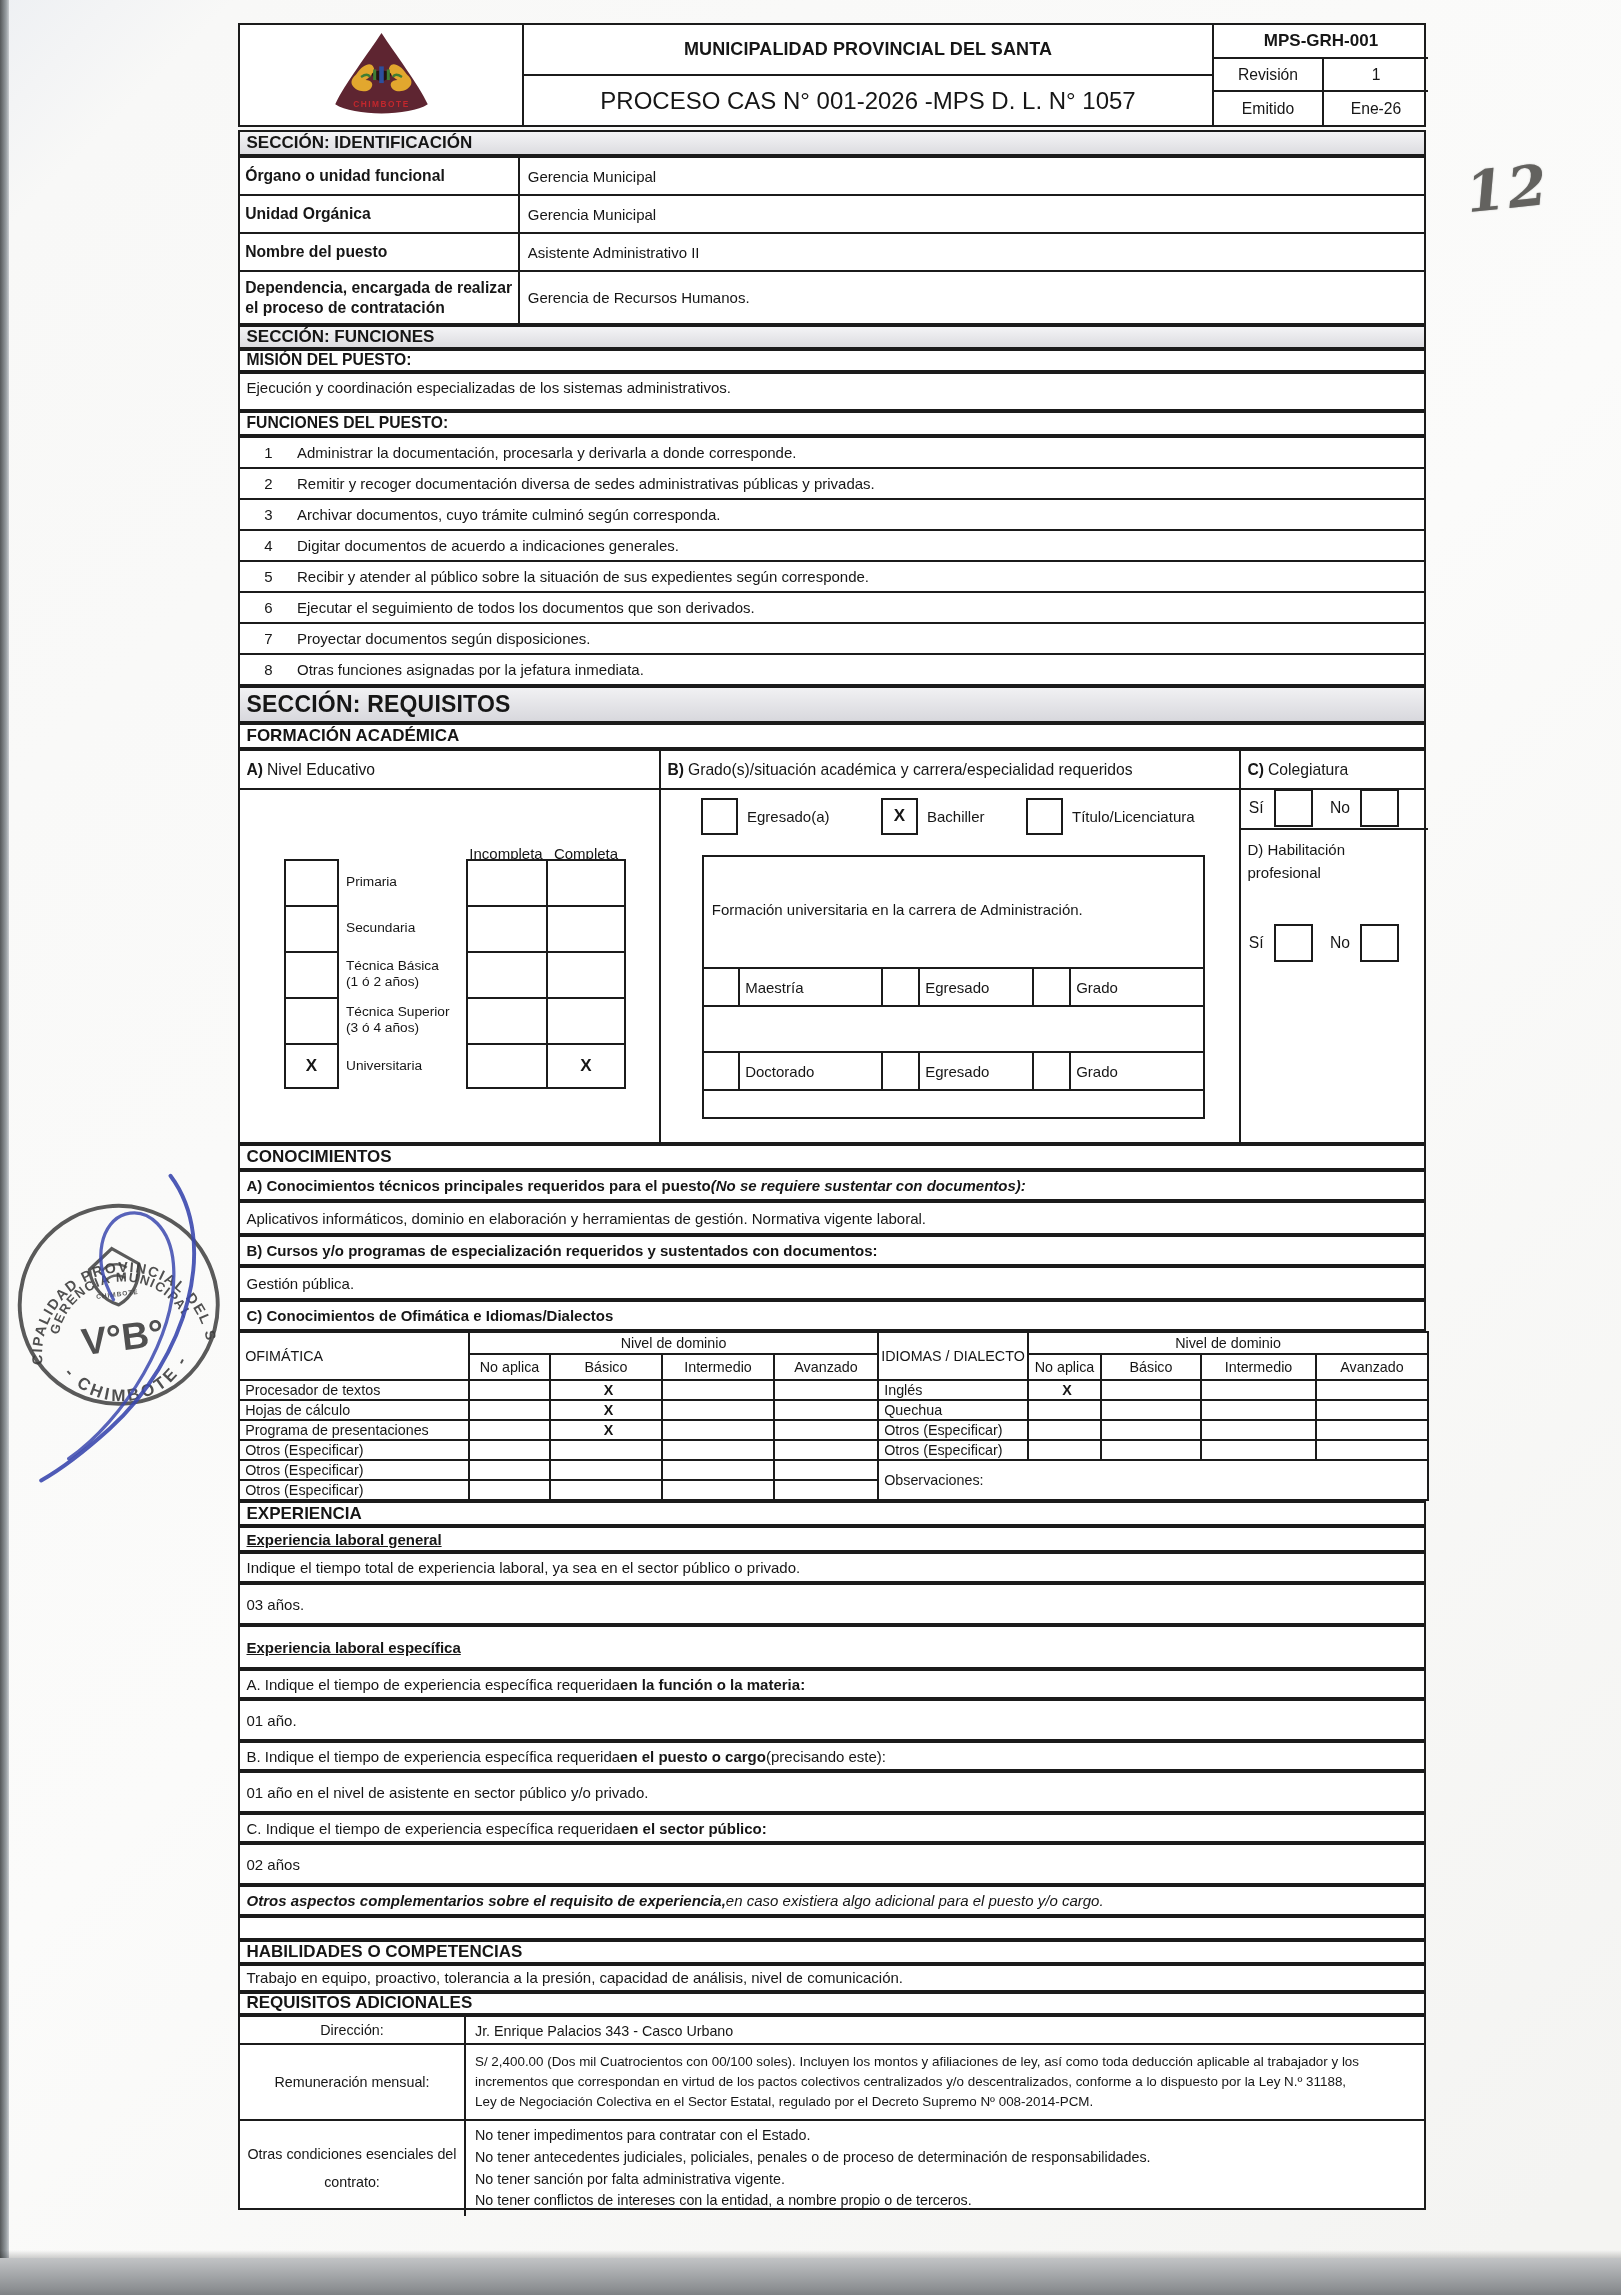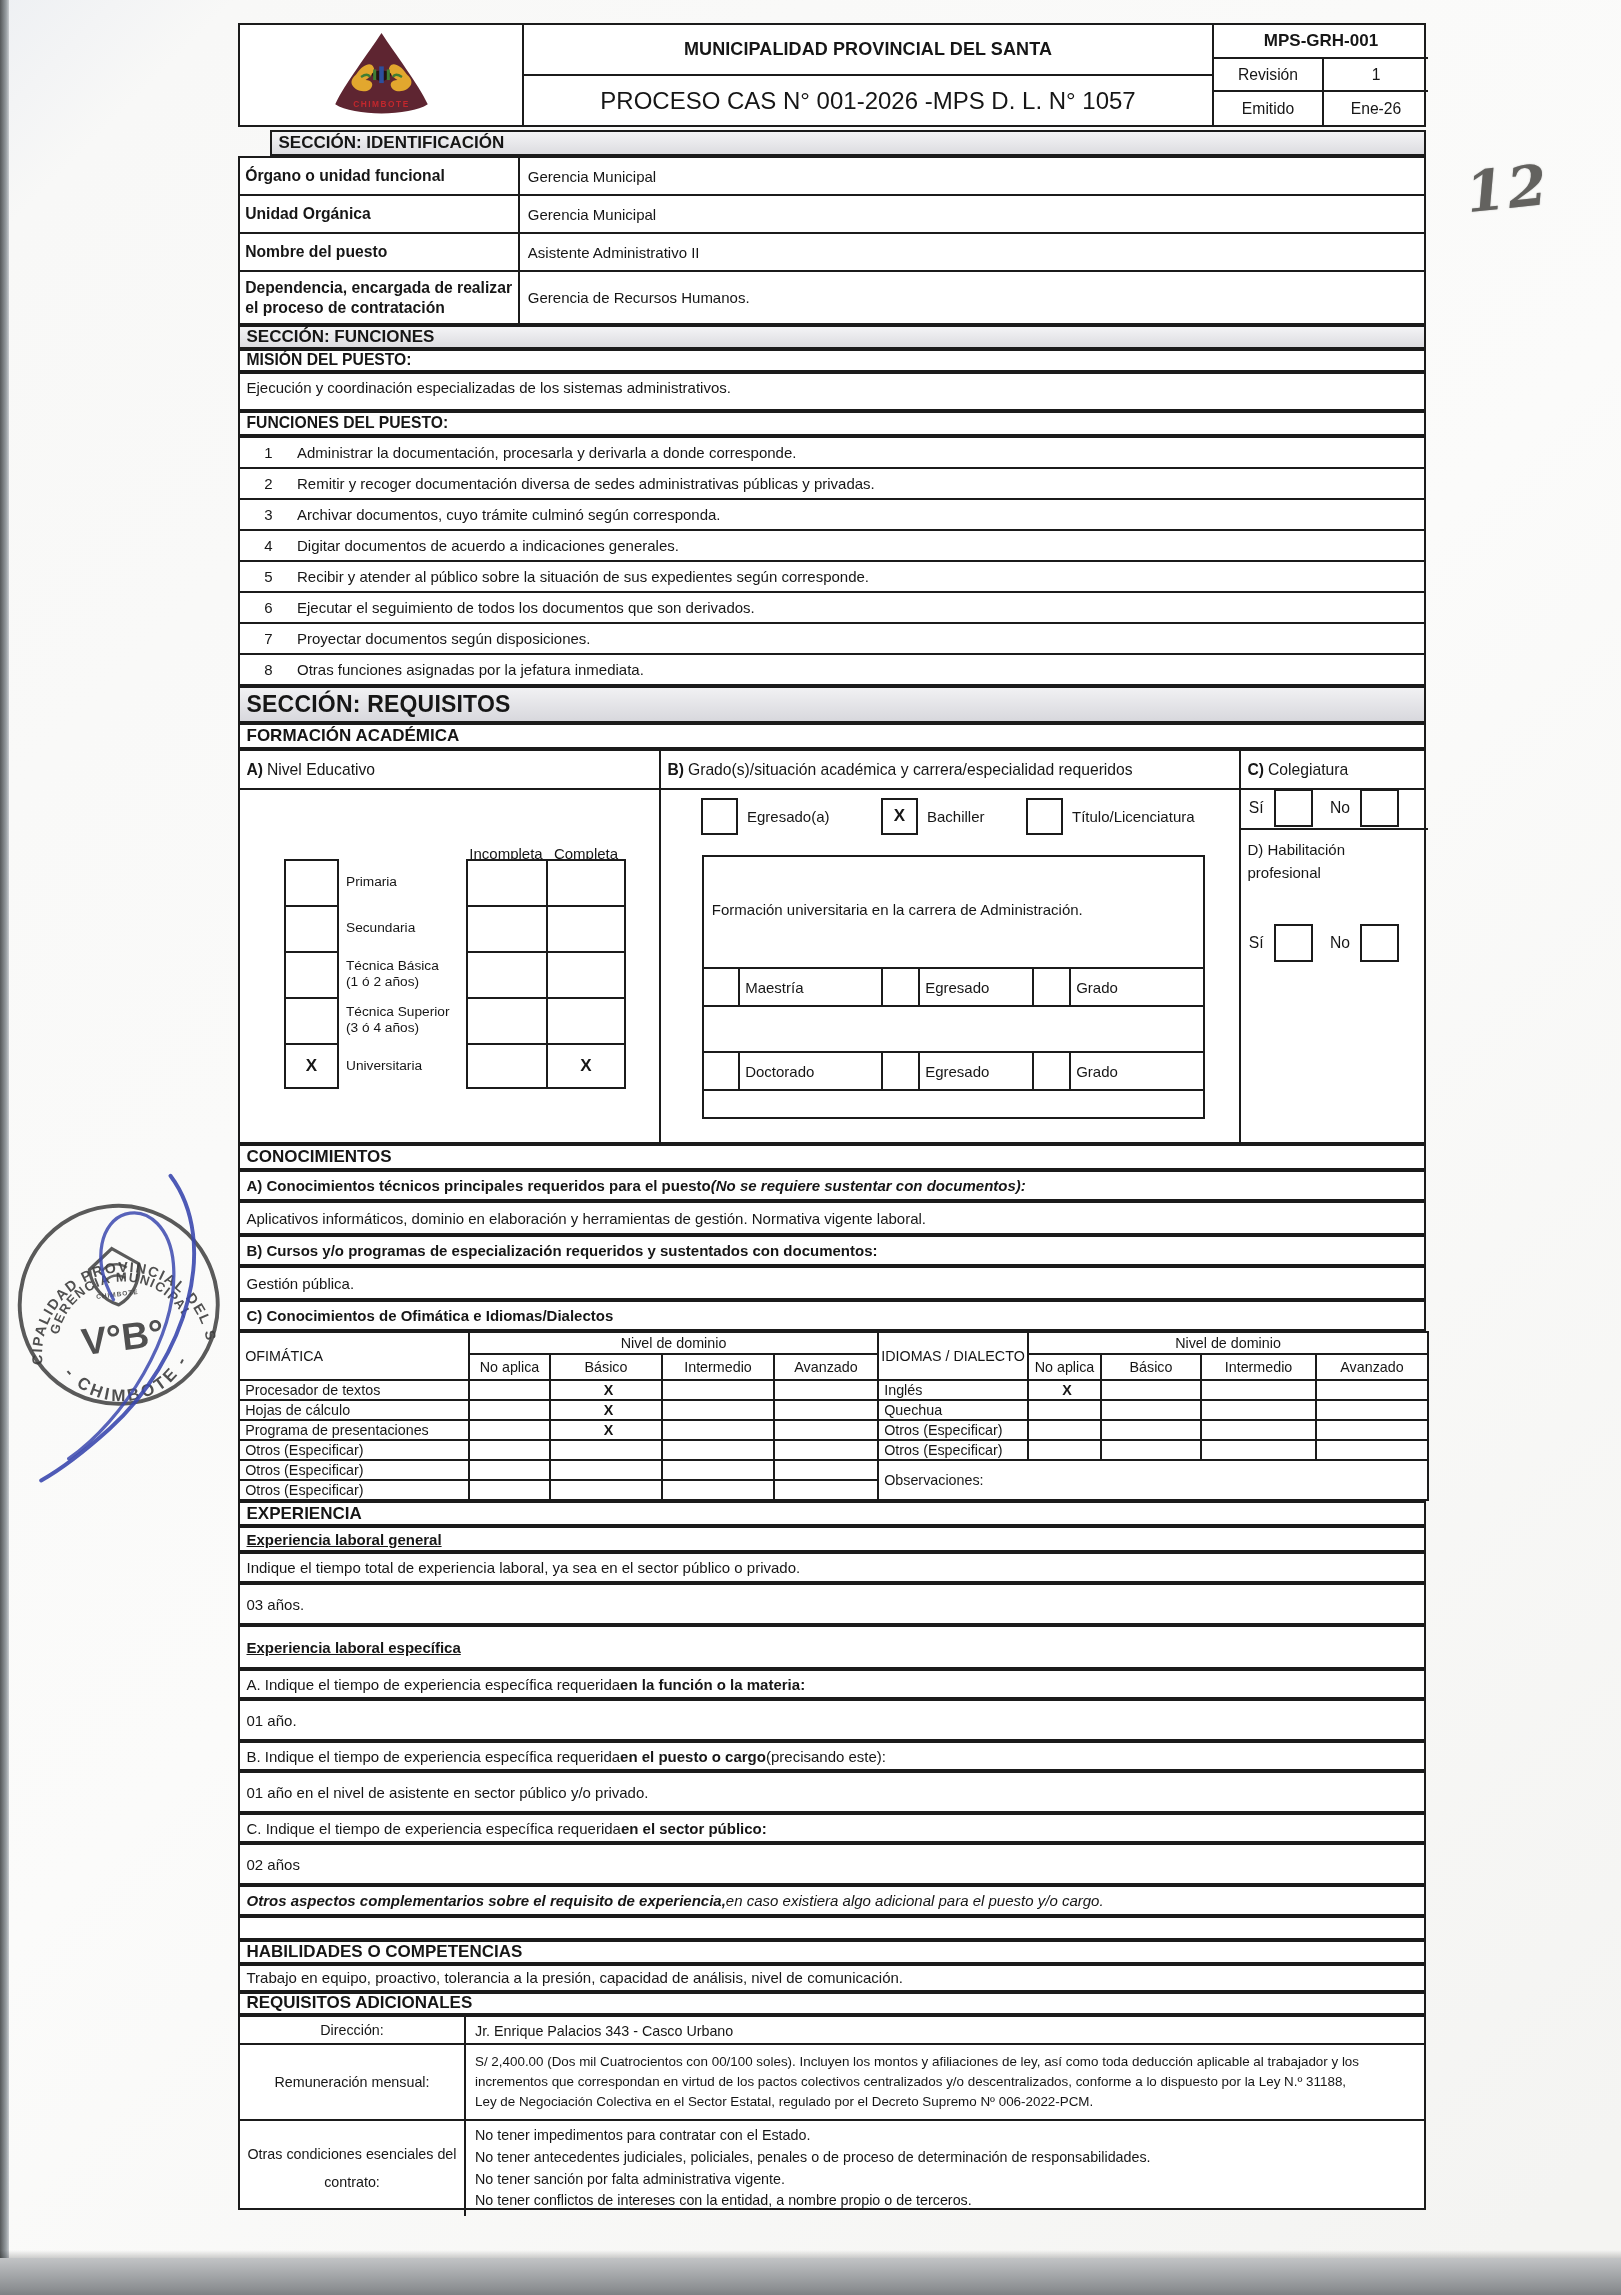--- a/index.html
+++ b/index.html
@@ -142,21 +142,21 @@
           <span>Revisión</span>
           <span>1</span>
         </div>
         <div class="hdr-kv">
           <span>Emitido</span>
           <span>Ene-26</span>
         </div>
       </div>
     </div>
 
-    <div class="blk bar" style="margin-top:3.3px;margin-left:32px;">SECCIÓN: IDENTIFICACIÓN</div>
+    <div class="blk bar" style="margin-top:3.3px;">SECCIÓN: IDENTIFICACIÓN</div>
     <div class="blk">
       <div class="kvrow" style="height:36px;">
         <div class="k">Órgano o unidad funcional</div>
         <div class="v">Gerencia Municipal</div>
       </div>
       <div class="kvrow" style="height:36px;">
         <div class="k">Unidad Orgánica</div>
         <div class="v">Gerencia Municipal</div>
       </div>
       <div class="kvrow" style="height:36px;">
@@ -485,21 +485,21 @@
     <div class="blk">
       <div class="adrow" style="height:26px;">
         <div class="k">Dirección:</div>
         <div class="v">Jr. Enrique Palacios 343 - Casco Urbano</div>
       </div>
       <div class="adrow" style="height:74px;">
         <div class="k">Remuneración mensual:</div>
         <div class="v" style="font-size:13.4px;">
           <div>S/ 2,400.00 (Dos mil Cuatrocientos con 00/100 soles). Incluyen los montos y afiliaciones de ley, así como toda deducción aplicable al trabajador y los</div>
           <div>incrementos que correspondan en virtud de los pactos colectivos centralizados y/o descentralizados, conforme a lo dispuesto por la Ley N.º 31188,</div>
-          <div>Ley de Negociación Colectiva en el Sector Estatal, regulado por el Decreto Supremo Nº 006-2022-PCM.</div>
+          <div>Ley de Negociación Colectiva en el Sector Estatal, regulado por el Decreto Supremo Nº 008-2014-PCM.</div>
         </div>
       </div>
       <div class="adrow" style="height:87px;">
         <div class="k">
           <div>Otras condiciones esenciales del</div>
           <div>contrato:</div>
         </div>
         <div class="v">
           <div>No tener impedimentos para contratar con el Estado.</div>
           <div>No tener antecedentes judiciales, policiales, penales o de proceso de determinación de responsabilidades.</div>

